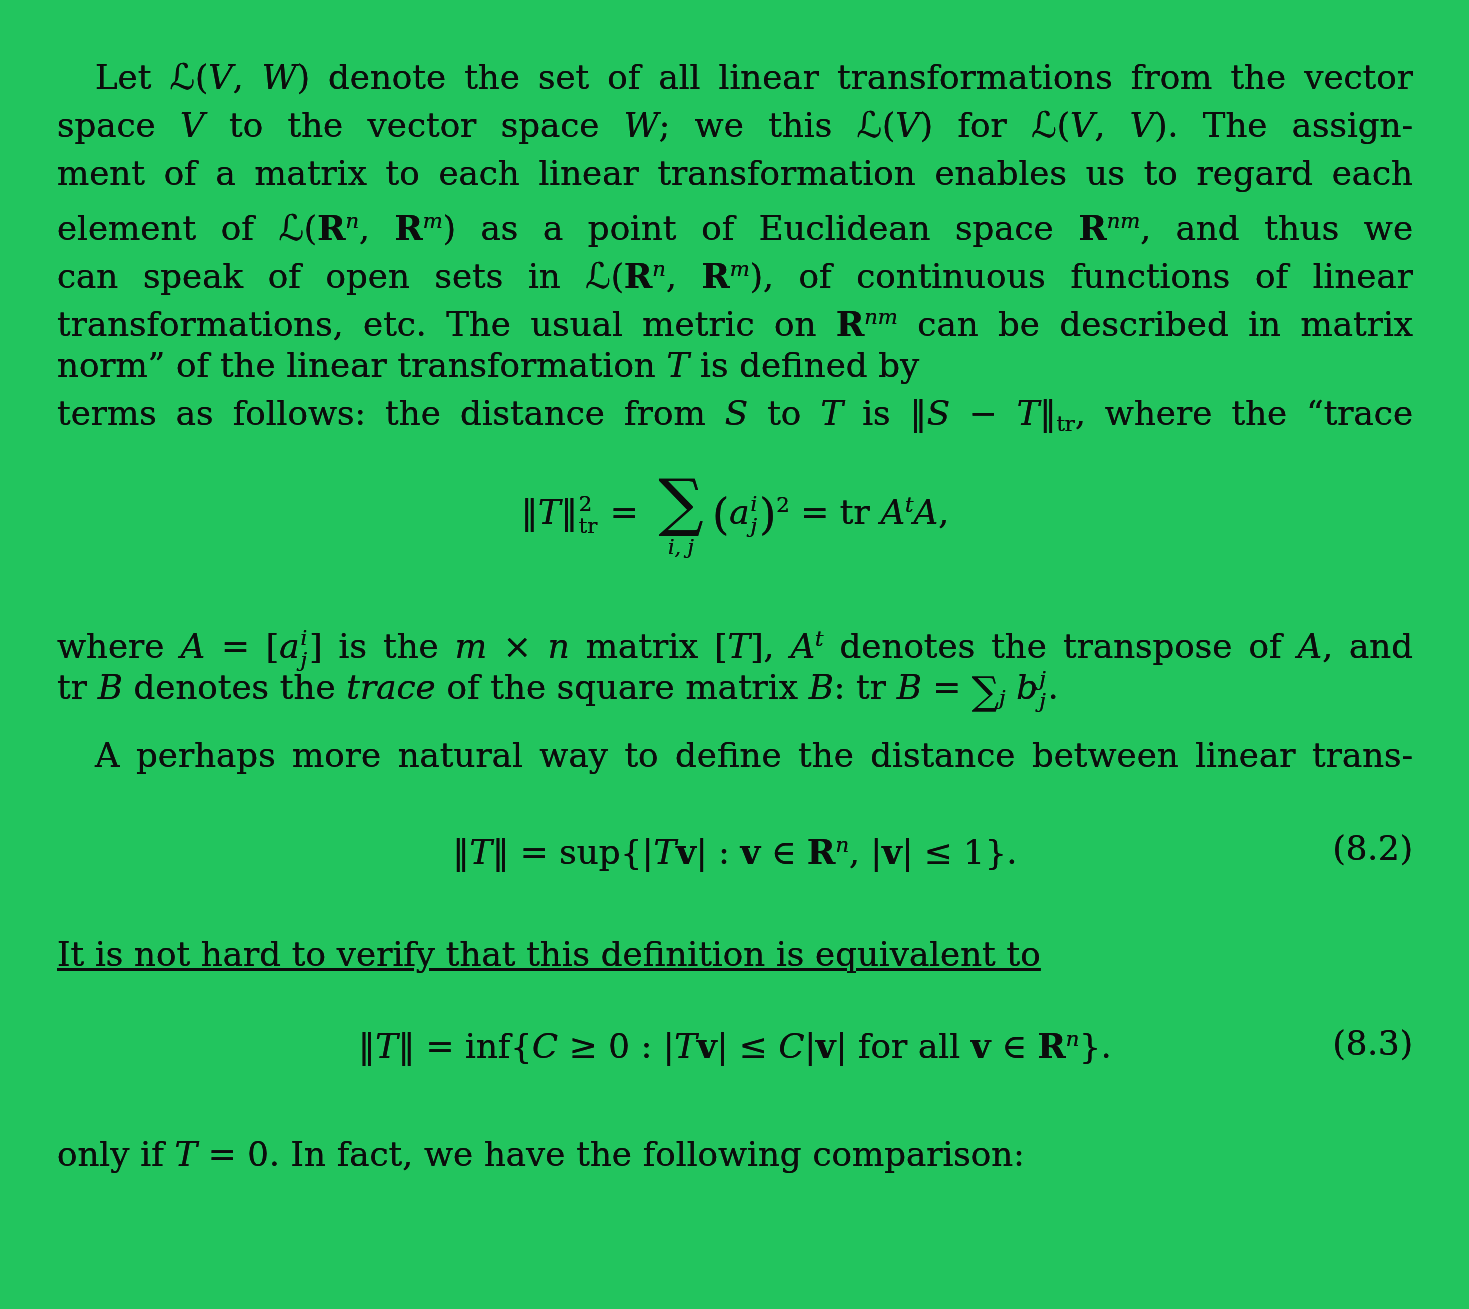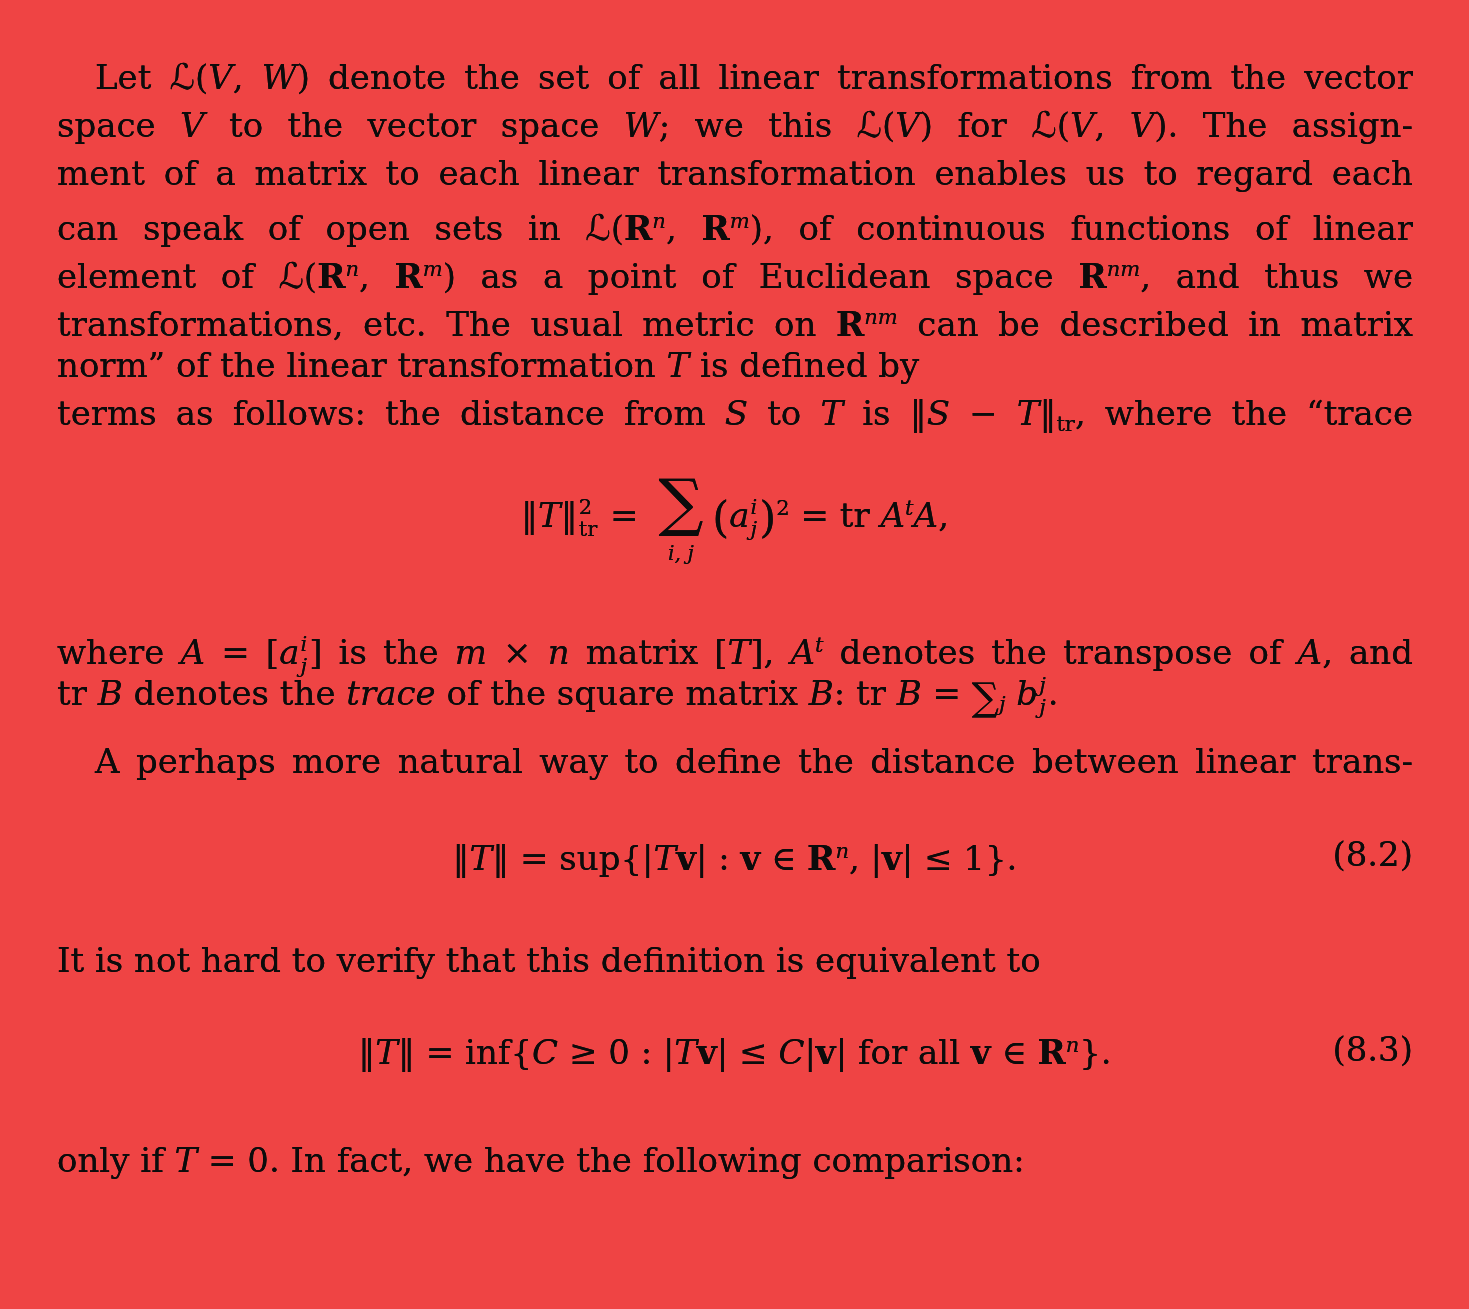--- a/index.html
+++ b/index.html
@@ -1,19 +1,19 @@
 <!DOCTYPE html>
 <html><head>
 <meta charset="utf-8">
 <style>
   html,body{margin:0;padding:0;background:#ffffff;}
   .page{
     position:relative;
     width:1469px;height:1309px;
-    background:#ef4444;
+    background:#22c55e;
     overflow:hidden;
     font-family:"DejaVu Serif","Liberation Serif",serif;
     color:#0c0c0c;
   }
   .text-col{
     position:absolute;left:57px;top:53px;width:1356px;
     font-size:34px;
     text-shadow:0 0 0.5px currentColor;
   }
   .line{height:48px;line-height:48px;}
@@ -35,43 +35,43 @@
     display:inline-flex;flex-direction:column;align-items:flex-start;
     font-size:0.62em;line-height:1.05;
     vertical-align:middle;margin-left:1px;margin-right:2px;
   }
   
   .bigop{
     display:inline-flex;flex-direction:column;align-items:center;
     vertical-align:middle;margin:0 9px;
   }
   .bigop .op{font-size:1.85em;line-height:0.95;}
-  .bigop .limits{font-size:0.6em;line-height:1;margin-top:10px;}
+  .bigop .limits{font-size:0.6em;line-height:1;margin-top:4px;}
 
   .display-eq{position:relative;text-align:center;line-height:52px;}
   .eq-number{position:absolute;right:0;top:50%;transform:translateY(-50%);font-style:normal;}
 
   #eq1{margin-top:36px;margin-bottom:58px;}
   #p3{margin-top:20px;}
   #eq2{margin-top:40px;margin-bottom:52px;}
-  #p4{margin-top:8px;}
+  #p4{margin-top:8px;text-decoration:underline;}
   #eq3{margin-top:36px;margin-bottom:58px;}
 </style>
 </head>
 <body>
 
 <div class="page">
   <div class="text-col">
 
     <div id="p1">
       <div class="line just indent"><span>Let </span><span class="scr">ℒ</span><span>(</span><span class="it">V</span><span>, </span><span class="it">W</span><span>) denote the set of all linear transformations from the vector</span></div>
       <div class="line just"><span>space </span><span class="it">V</span><span> to the vector space </span><span class="it">W</span><span>; we this </span><span class="scr">ℒ</span><span>(</span><span class="it">V</span><span>) for </span><span class="scr">ℒ</span><span>(</span><span class="it">V</span><span>, </span><span class="it">V</span><span>). The assign-</span></div>
       <div class="line just"><span>ment of a matrix to each linear transformation enables us to regard each</span></div>
+      <div class="line just"><span>element of </span><span class="scr">ℒ</span><span>(</span><span class="bf">R</span><span class="it sup">n</span><span>, </span><span class="bf">R</span><span class="it sup">m</span><span>) as a point of Euclidean space </span><span class="bf">R</span><span class="it sup">nm</span><span>, and thus we</span></div>
       <div class="line just"><span>can speak of open sets in </span><span class="scr">ℒ</span><span>(</span><span class="bf">R</span><span class="it sup">n</span><span>, </span><span class="bf">R</span><span class="it sup">m</span><span>), of continuous functions of linear</span></div>
-      <div class="line just"><span>element of </span><span class="scr">ℒ</span><span>(</span><span class="bf">R</span><span class="it sup">n</span><span>, </span><span class="bf">R</span><span class="it sup">m</span><span>) as a point of Euclidean space </span><span class="bf">R</span><span class="it sup">nm</span><span>, and thus we</span></div>
       <div class="line just"><span>transformations, etc. The usual metric on </span><span class="bf">R</span><span class="it sup">nm</span><span> can be described in matrix</span></div>
       <div class="line"><span>norm” of the linear transformation </span><span class="it">T</span><span> is defined by</span></div>
       <div class="line just"><span>terms as follows: the distance from </span><span class="it">S</span><span> to </span><span class="it">T</span><span> is </span><span>‖</span><span class="it">S</span><span> − </span><span class="it">T</span><span>‖</span><span class="sub">tr</span><span>, where the “trace</span></div>
     </div>
 
     <div id="eq1" class="display-eq">
       <span class="eq-content"><span>‖</span><span class="it">T</span><span>‖</span><span class="ssk">
             <span class="s-sup rm">2</span>
             <span class="s-sub rm">tr</span>
           </span><span> = </span><span class="bigop">

